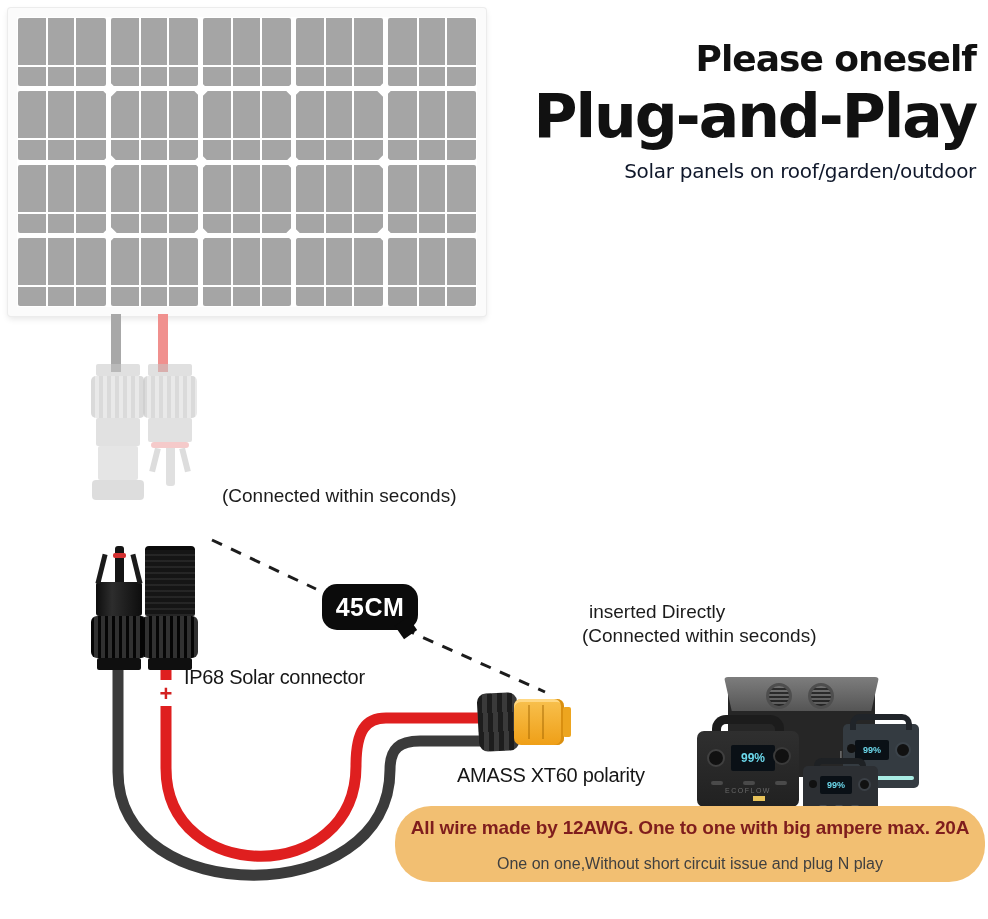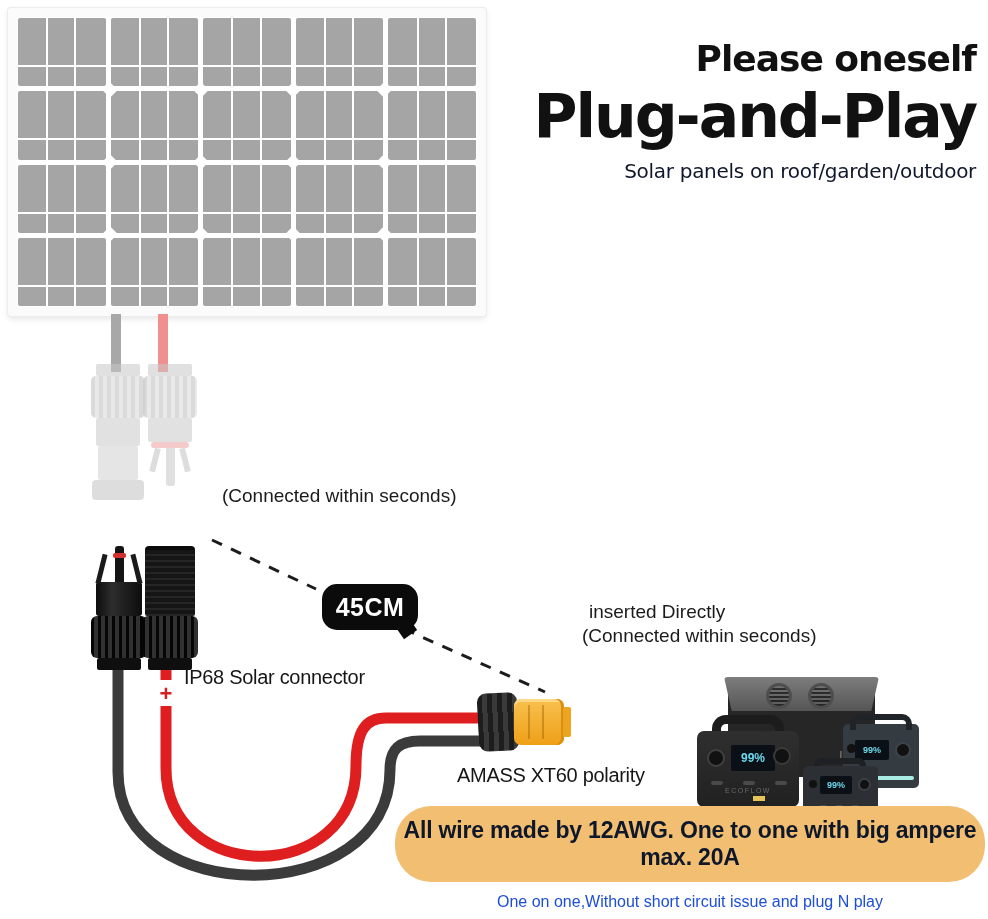--- a/index.html
+++ b/index.html
@@ -139,22 +139,22 @@
   .knob { position:absolute; border-radius:50%; background:#111; }
   .bar  { position:absolute; background:#4a4a4a; border-radius:2px; }
   .brand { position:absolute; left:0; right:0; bottom:13px; text-align:center;
            font-size:7px; letter-spacing:1.5px; color:#6a6a6a; }
   .chip { position:absolute; left:56px; bottom:6px; width:12px; height:5px; background:#e8c35a; }
   .stripe { position:absolute; left:5px; bottom:8px; width:66px; height:4px; background:#a9ece4; border-radius:2px; }
 
   
   .banner { position:absolute; left:395px; top:806px; width:590px; height:76px; z-index:3;
             background:#f2bf72; border-radius:36px; text-align:center; padding-top:11px; }
-  .banner .b1 { font-size:23px; font-weight:600; letter-spacing:-.2px; color:#0f172a; }
-  .banner .b2 { font-size:16px; margin-top:22px; color:#1d4ed8; }
+  .banner .b1 { font-size:19px; font-weight:600; letter-spacing:-.2px; color:#7f1d1d; }
+  .banner .b2 { font-size:16px; margin-top:16px; color:#404040; }
 </style>
 </head>
 <body>
 
 <div class="canvas">
 
   <div class="panel">
     <div class="panel-cells">
         <div class="cell"></div>
         <div class="cell"></div>

